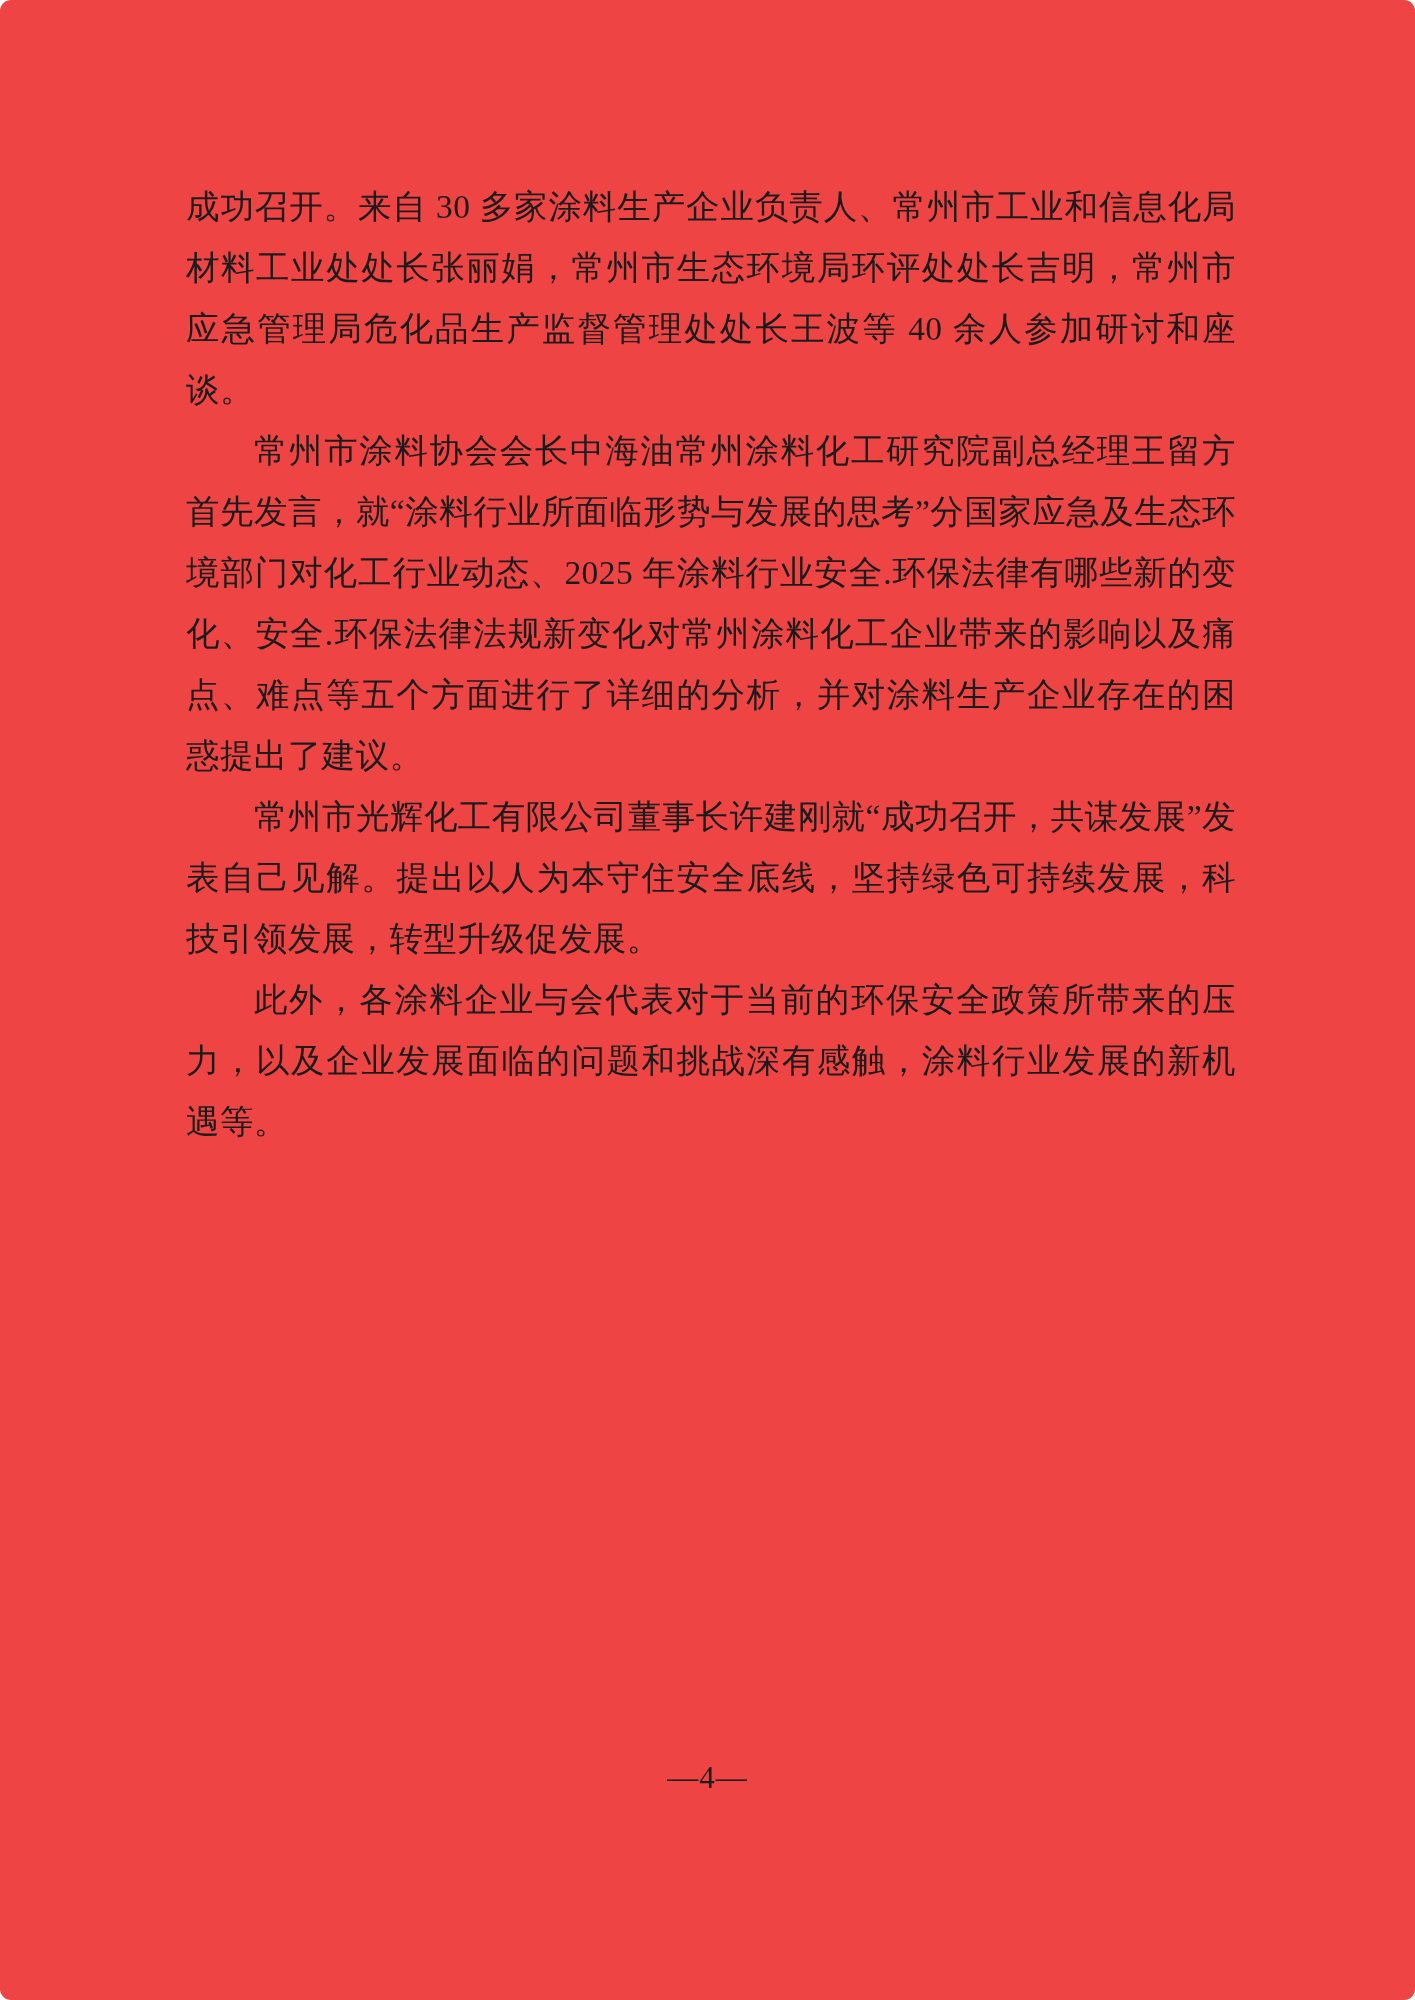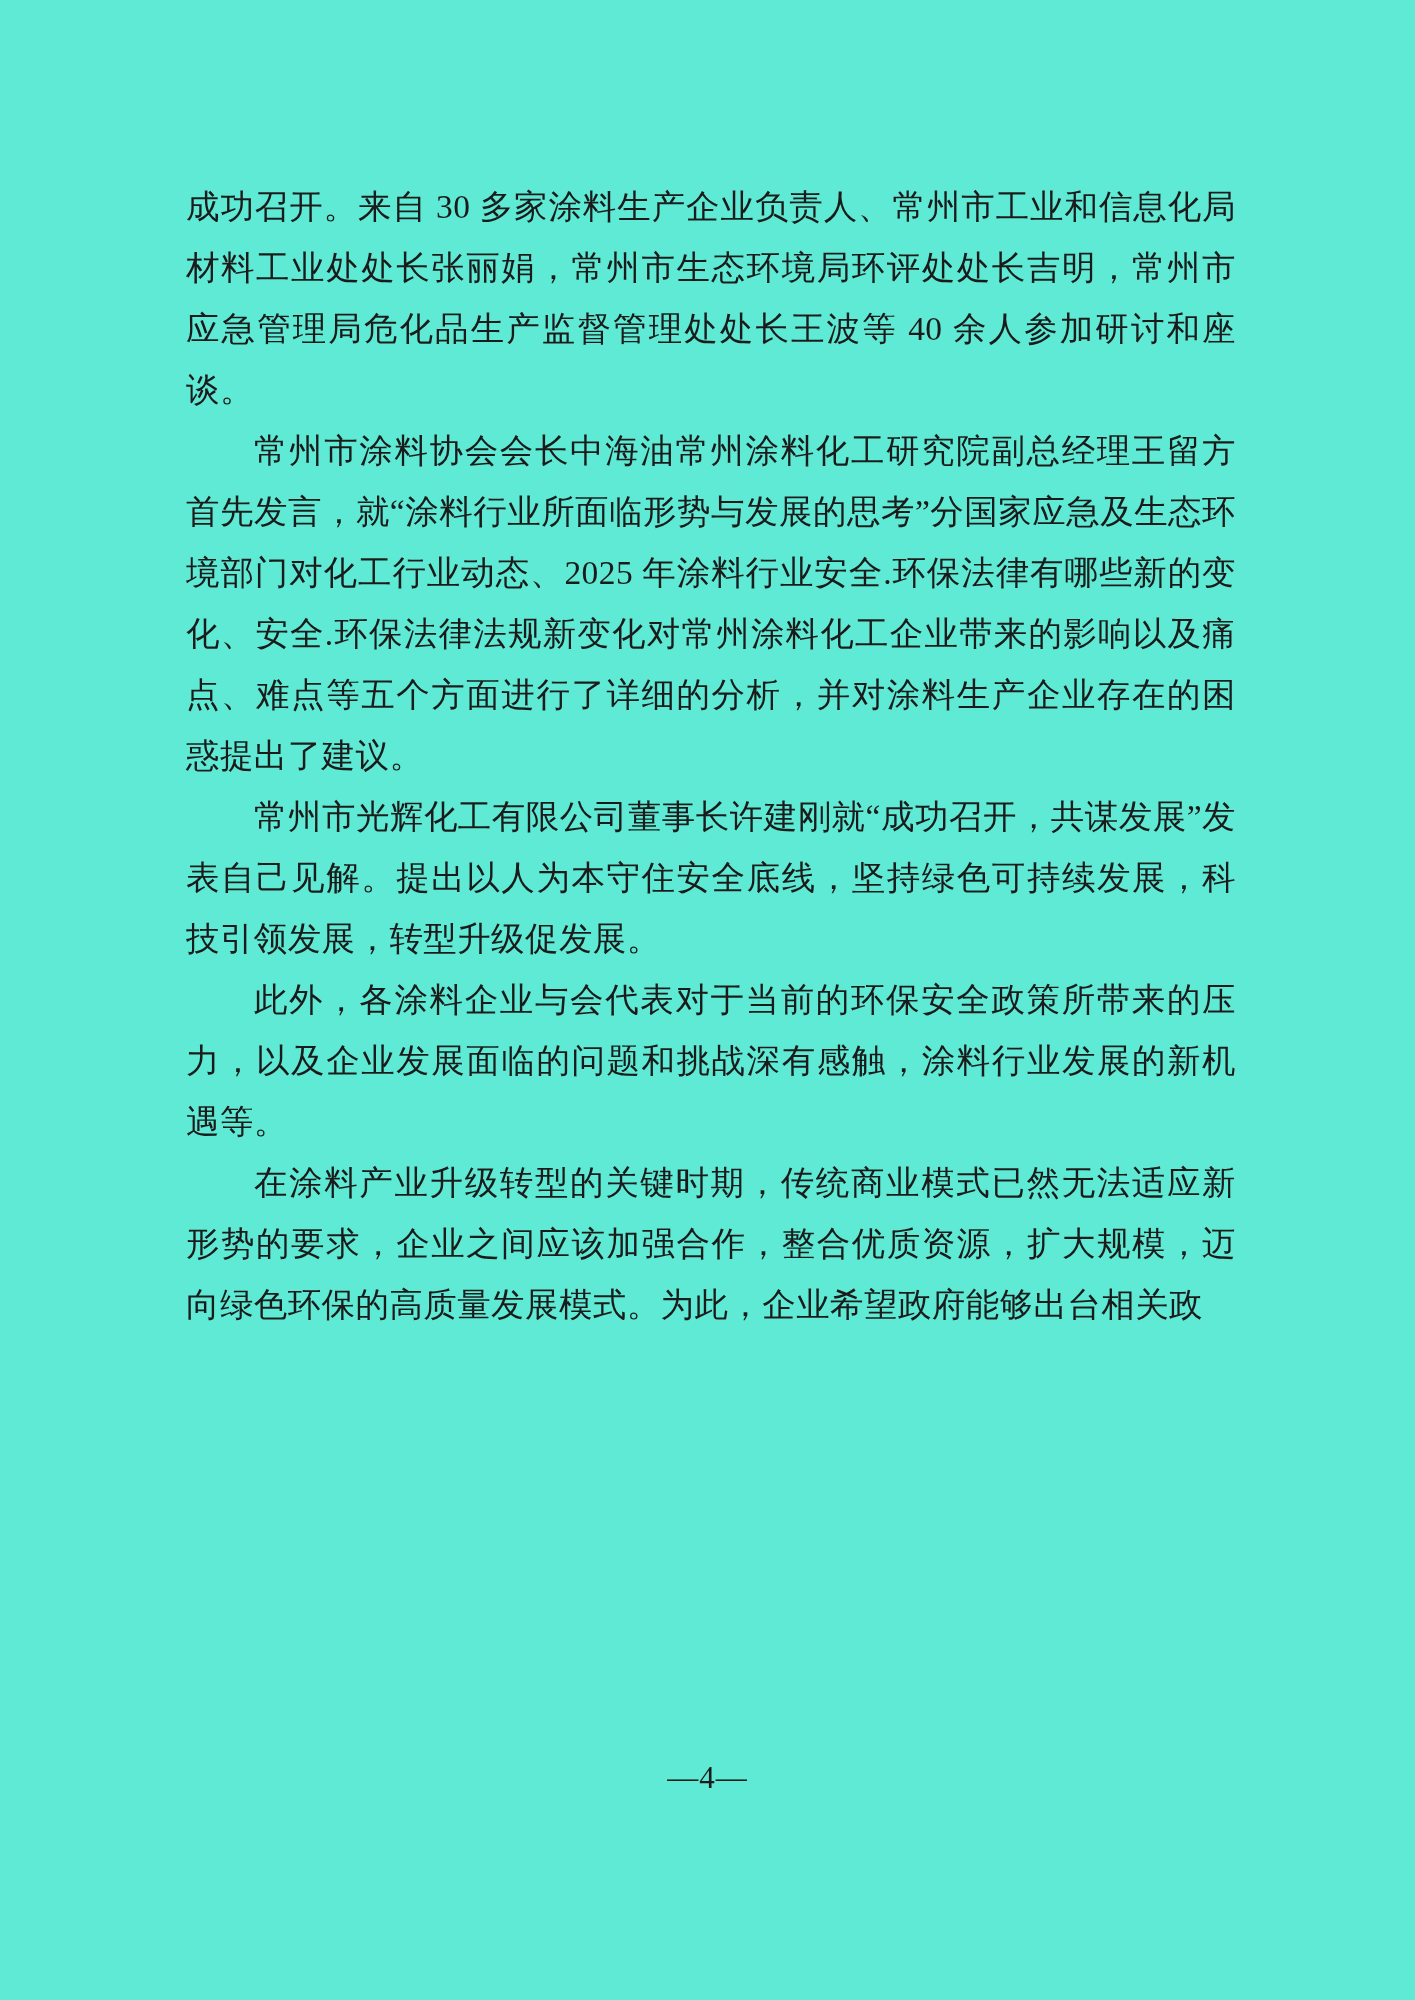--- a/index.html
+++ b/index.html
@@ -7,23 +7,24 @@
     padding: 0;
     background: #ffffff;
   }
   body {
     font-family: "Liberation Serif", "DejaVu Serif", serif;
   }
   .page {
     position: relative;
     width: 1415px;
     height: 2000px;
-    background: #5eead4;
+    background: #ef4444;
     overflow: hidden;
     box-sizing: border-box;
+    border-radius: 11px;
   }
   .content {
     position: absolute;
     left: 186px;
     top: 176px;
     width: 1050px;
   }
   .para {
     margin: 0;
     font-size: 33.5px;
@@ -52,18 +53,17 @@
 </head>
 <body>
 
 <div class="page">
 
   <div class="content">
     <p class="para">成功召开。来自 30 多家涂料生产企业负责人、常州市工业和信息化局材料工业处处长张丽娟，常州市生态环境局环评处处长吉明，常州市应急管理局危化品生产监督管理处处长王波等 40 余人参加研讨和座谈。</p>
     <p class="para indent">常州市涂料协会会长中海油常州涂料化工研究院副总经理王留方首先发言，就“涂料行业所面临形势与发展的思考”分国家应急及生态环境部门对化工行业动态、2025 年涂料行业安全.环保法律有哪些新的变化、安全.环保法律法规新变化对常州涂料化工企业带来的影响以及痛点、难点等五个方面进行了详细的分析，并对涂料生产企业存在的困惑提出了建议。</p>
     <p class="para indent">常州市光辉化工有限公司董事长许建刚就“成功召开，共谋发展”发表自己见解。提出以人为本守住安全底线，坚持绿色可持续发展，科技引领发展，转型升级促发展。</p>
     <p class="para indent">此外，各涂料企业与会代表对于当前的环保安全政策所带来的压力，以及企业发展面临的问题和挑战深有感触，涂料行业发展的新机遇等。</p>
-    <p class="para indent">在涂料产业升级转型的关键时期，传统商业模式已然无法适应新形势的要求，企业之间应该加强合作，整合优质资源，扩大规模，迈向绿色环保的高质量发展模式。为此，企业希望政府能够出台相关政</p>
   </div>
 
   <div class="footer">—4—</div>
 
 </div>
 
 </body></html>

